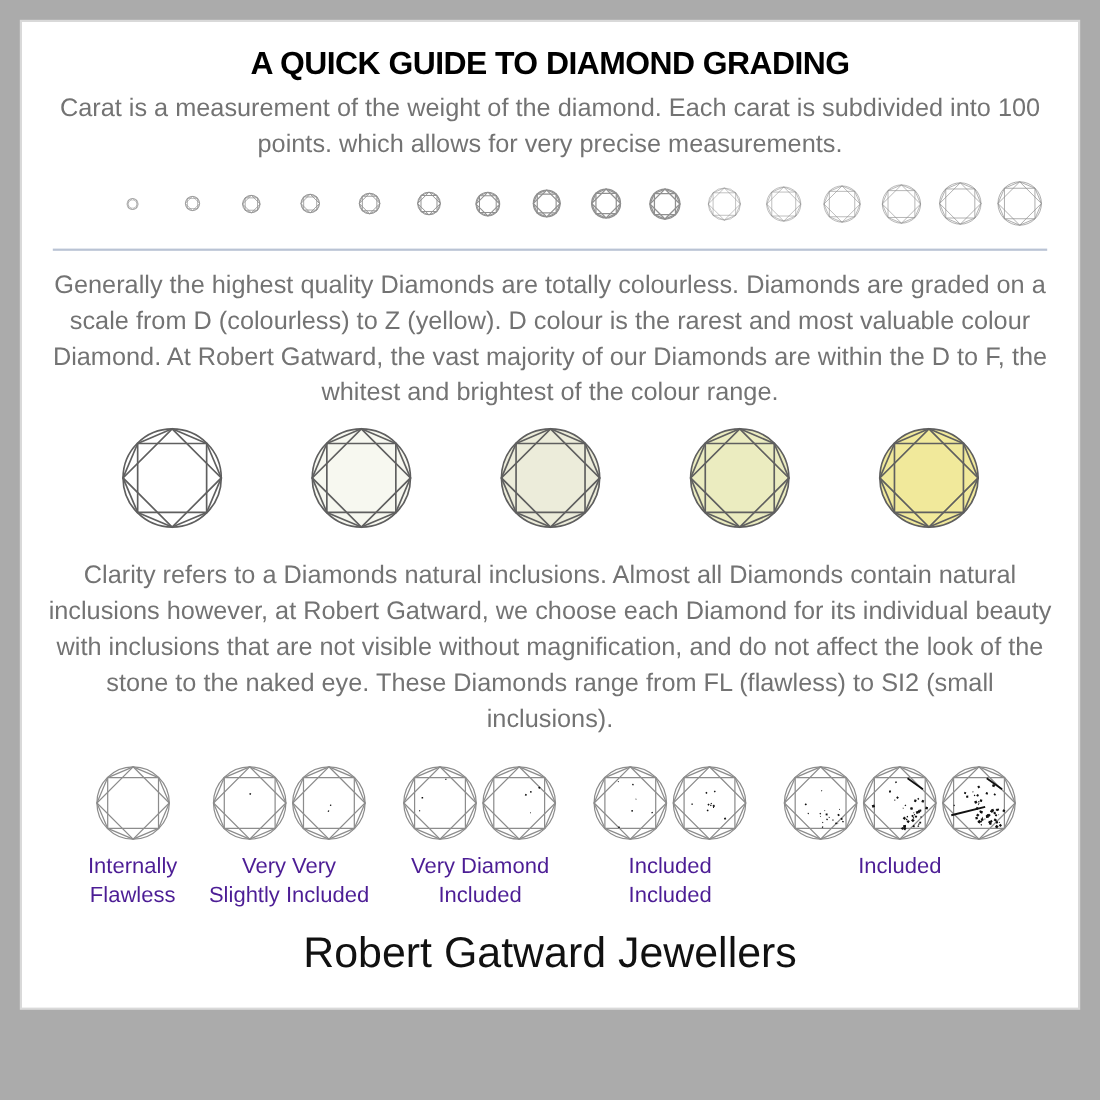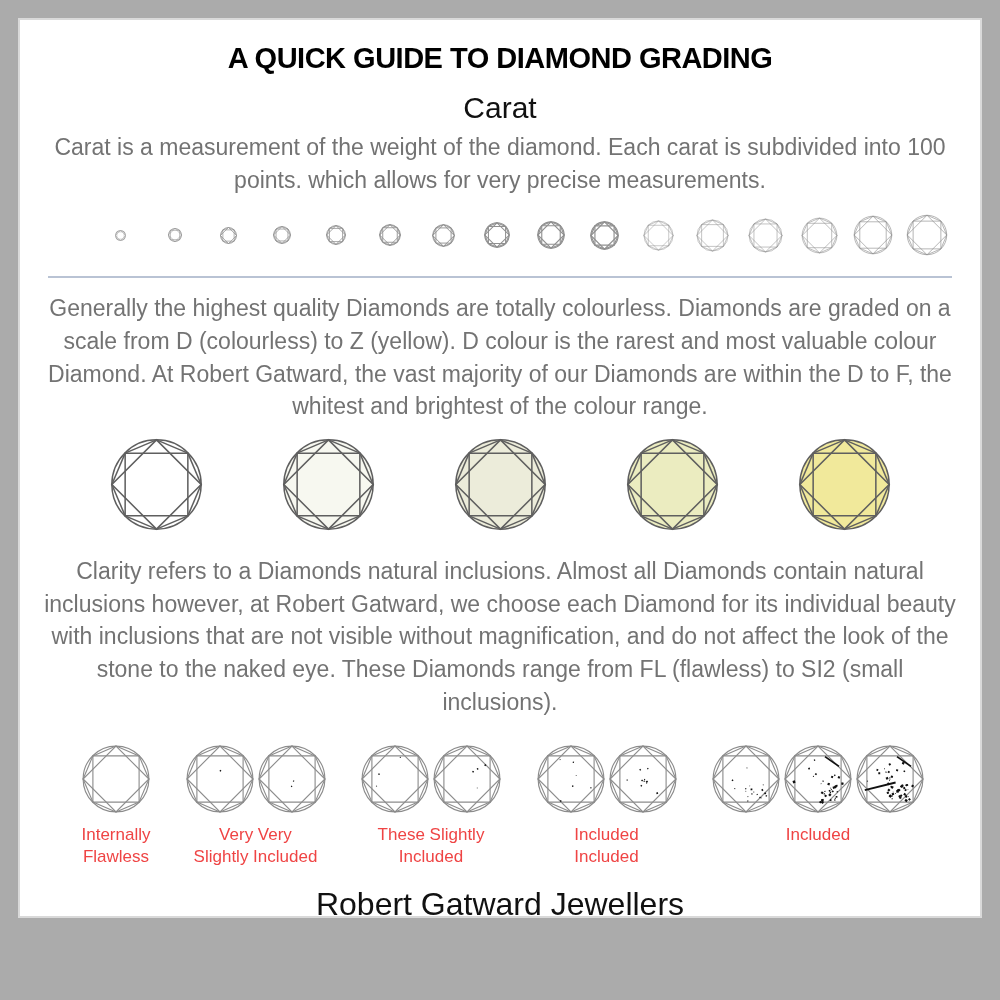--- a/index.html
+++ b/index.html
@@ -67,38 +67,37 @@
   }
   .clarity-group{display:flex;flex-direction:column;align-items:center;}
   .clarity-labels{display:flex;}
   .clarity-label{
     width:72px;text-align:center;font-size:15px;font-weight:bold;color:#222;
     letter-spacing:0.5px;white-space:nowrap;
   }
   .clarity-gems{display:flex;margin-top:10px;}
   .clarity-gem{width:72px;display:flex;justify-content:center;}
   .clarity-desc{
-    margin-top:10px;text-align:center;font-size:17px;color:#ef4444;
+    margin-top:10px;text-align:center;font-size:20px;color:#4c1d95;
     white-space:pre-line;line-height:1.3;
   }
 
   .footer{
-    text-align:center;font-size:32px;font-weight:400;color:#111;
+    text-align:center;font-size:39px;font-weight:400;color:#111;
     margin-top:18px;
   }
 </style>
 </head>
 <body>
 
 <div class="frame">
   <div class="inner">
 
     <div class="page-title">A QUICK GUIDE TO DIAMOND GRADING</div>
 
-    <div class="section-heading" style="margin-top:16px;">Carat</div>
     <div class="para">Carat is a measurement of the weight of the diamond. Each carat is subdivided into 100 points. which allows for very precise measurements.</div>
 
     <div class="carat-scale" id="carat-scale">
         <div class="gem-cell"></div>
         <div class="gem-cell">
           <svg width="11" height="11" viewBox="0 0 100 100">
             <circle cx="50" cy="50" r="47" fill="#ffffff" stroke="#909090" stroke-width="4"></circle>
             <polygon points="50,3 97,50 50,97 3,50" fill="none" stroke="#909090" stroke-width="4" stroke-linejoin="miter"></polygon>
             <polygon points="17,17 83,17 83,83 17,83" fill="none" stroke="#909090" stroke-width="4" stroke-linejoin="miter"></polygon>
             <line x1="50" y1="3" x2="17" y2="17" fill="none" stroke="#909090" stroke-width="4" stroke-linejoin="miter"></line>
@@ -570,21 +569,21 @@
                 <line x1="50" y1="97" x2="17" y2="83" fill="none" stroke="#8c8c8c" stroke-width="1.6" stroke-linejoin="miter"></line>
                 <line x1="3" y1="50" x2="17" y2="17" fill="none" stroke="#8c8c8c" stroke-width="1.6" stroke-linejoin="miter"></line>
                 <line x1="3" y1="50" x2="17" y2="83" fill="none" stroke="#8c8c8c" stroke-width="1.6" stroke-linejoin="miter"></line>
                 <rect x="58.2" y="38.1" width="2.1" height="2.1" transform="rotate(28 58.2 38.1)" fill="#111111"></rect>
                 <rect x="76.0" y="28.5" width="2.3" height="2.3" transform="rotate(41 76.0 28.5)" fill="#111111"></rect>
                 <rect x="65.9" y="34.4" width="2.0" height="2.0" transform="rotate(78 65.9 34.4)" fill="#111111"></rect>
                 <rect x="65.0" y="62.1" width="1.1" height="1.1" transform="rotate(74 65.0 62.1)" fill="#111111"></rect>
               </svg>
             </div>
           </div>
-          <div class="clarity-desc"><span>These Slightly</span>
+          <div class="clarity-desc"><span>Very Diamond</span>
 <span>Included</span></div>
         </div>
         <div class="clarity-group">
           <div class="clarity-labels">
             <div class="clarity-label"></div>
             <div class="clarity-label"></div>
           </div>
           <div class="clarity-gems">
             <div class="clarity-gem">
               <svg width="70" height="70" viewBox="0 0 100 100">

